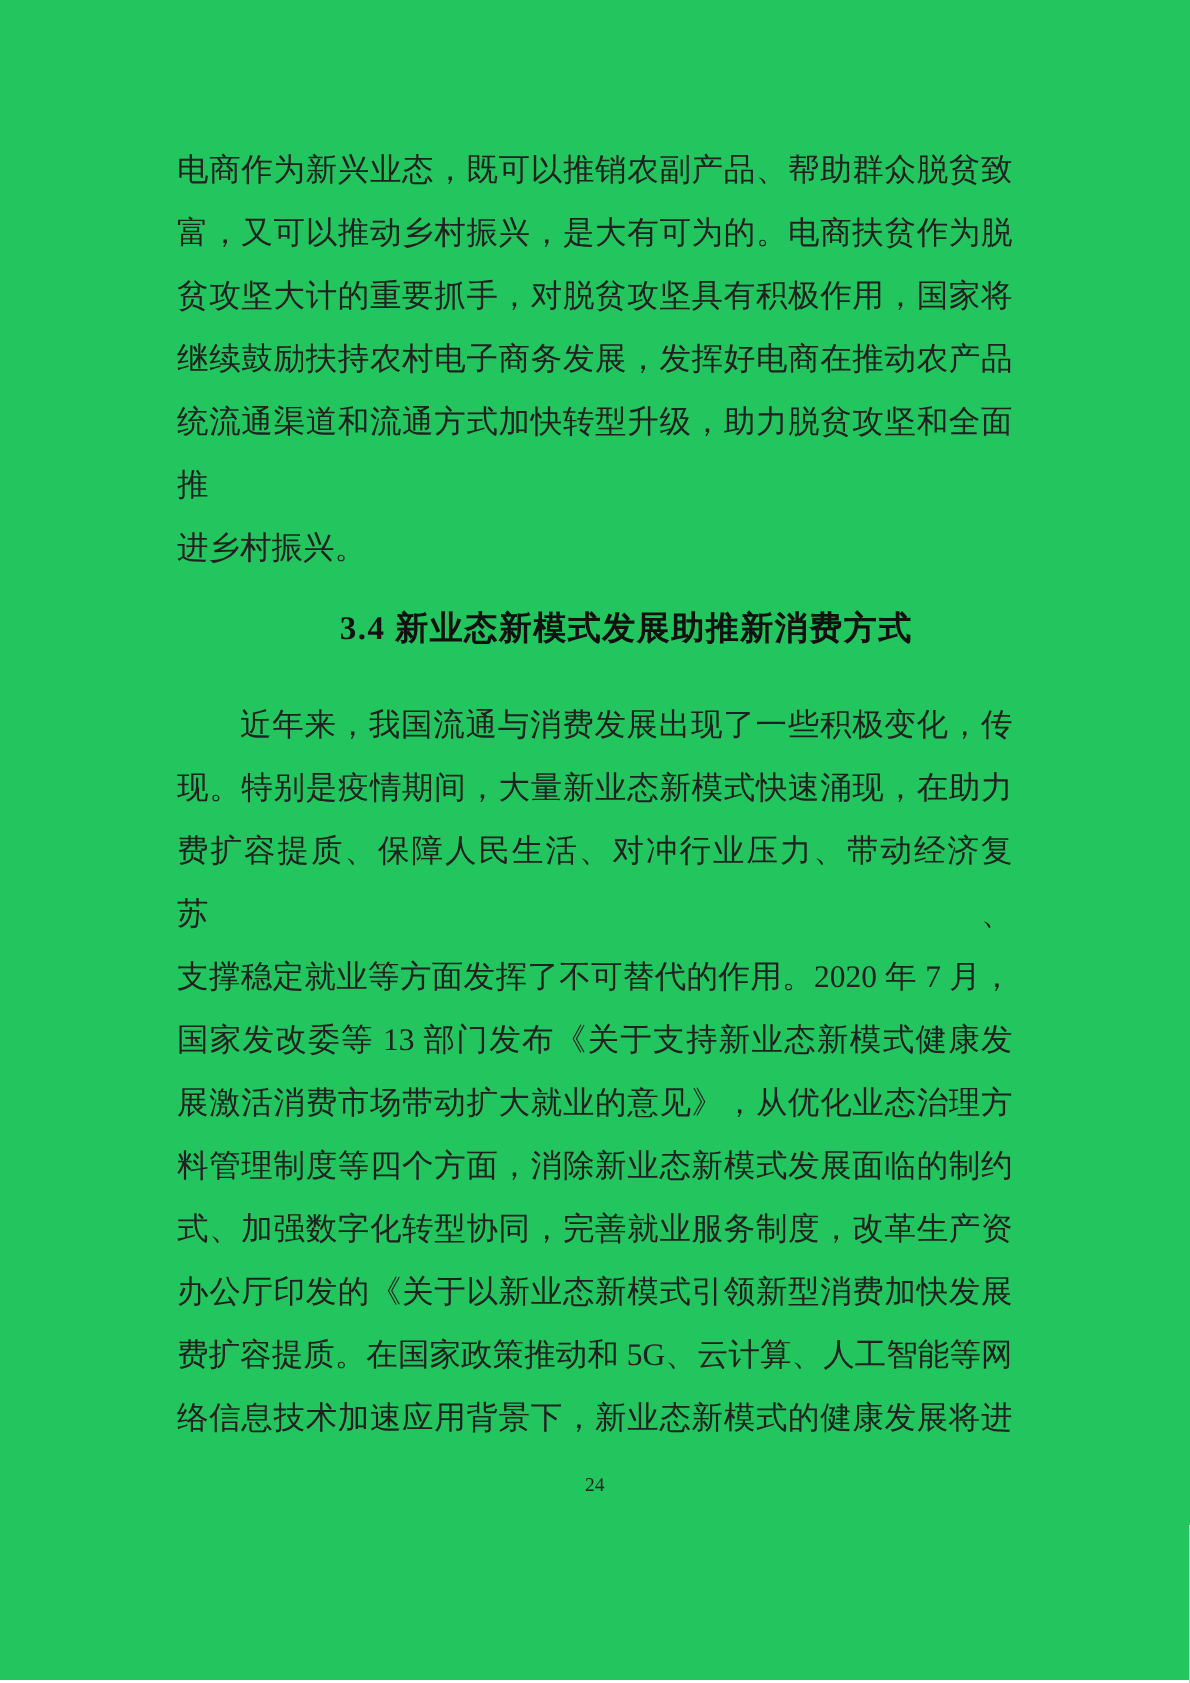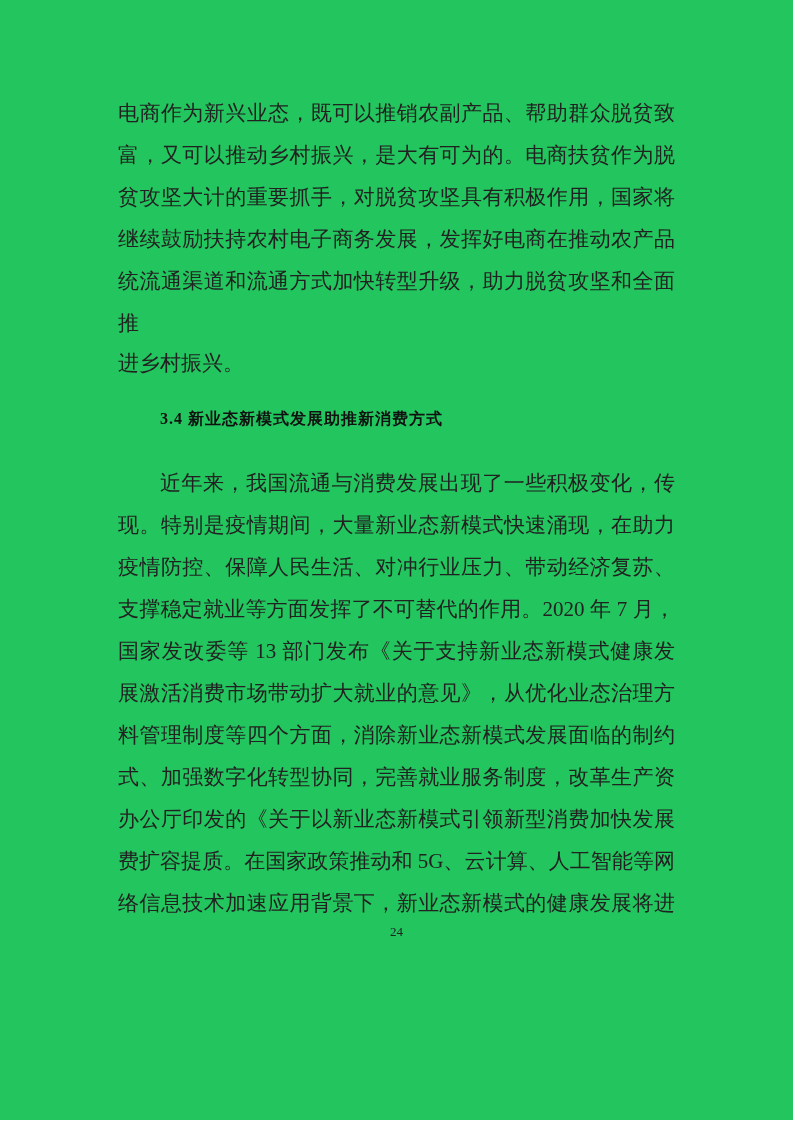--- a/index.html
+++ b/index.html
@@ -28,35 +28,36 @@
     font-size: 21px;
     line-height: 42px;
     text-align: justify;
     text-align-last: justify;
     text-justify: inter-character;
     white-space: normal;
   }
   .line.last-line {
     text-align: right;
     text-align-last: left;
-    font-family: Liberation Mono, monospace;
   }
   .line.indent {
     text-indent: 42px;
   }
   .heading {
     margin: 12px 0 22px 0;
     padding-left: 42px;
-    font-size: 16px;
+    font-size: 22px;
     font-weight: bold;
     line-height: 42px;
     color: #111111;
     letter-spacing: 1px;
+    text-align: center;
   }
   .page-number {
+    margin-top: 16px;
     width: 100%;
     text-align: center;
     font-size: 13px;
     line-height: 16px;
     color: #222222;
   }
 </style>
 </head>
 <body>
 
@@ -70,21 +71,21 @@
       <span class="line">继续鼓励扶持农村电子商务发展，发挥好电商在推动农产品</span>
       <span class="line">统流通渠道和流通方式加快转型升级，助力脱贫攻坚和全面推</span>
       <span class="line last-line">进乡村振兴。</span>
     </p>
 
     <h3 class="heading">3.4 新业态新模式发展助推新消费方式</h3>
 
     <p class="para">
       <span class="line indent">近年来，我国流通与消费发展出现了一些积极变化，传</span>
       <span class="line">现。特别是疫情期间，大量新业态新模式快速涌现，在助力</span>
-      <span class="line">疫情防控、保障人民生活、对冲行业压力、带动经济复苏、</span>
+      <span class="line">费扩容提质、保障人民生活、对冲行业压力、带动经济复苏、</span>
       <span class="line">支撑稳定就业等方面发挥了不可替代的作用。2020 年 7 月，</span>
       <span class="line">国家发改委等 13 部门发布《关于支持新业态新模式健康发</span>
       <span class="line">展激活消费市场带动扩大就业的意见》，从优化业态治理方</span>
       <span class="line">料管理制度等四个方面，消除新业态新模式发展面临的制约</span>
       <span class="line">式、加强数字化转型协同，完善就业服务制度，改革生产资</span>
       <span class="line">办公厅印发的《关于以新业态新模式引领新型消费加快发展</span>
       <span class="line">费扩容提质。在国家政策推动和 5G、云计算、人工智能等网</span>
       <span class="line">络信息技术加速应用背景下，新业态新模式的健康发展将进</span>
     </p>
 

